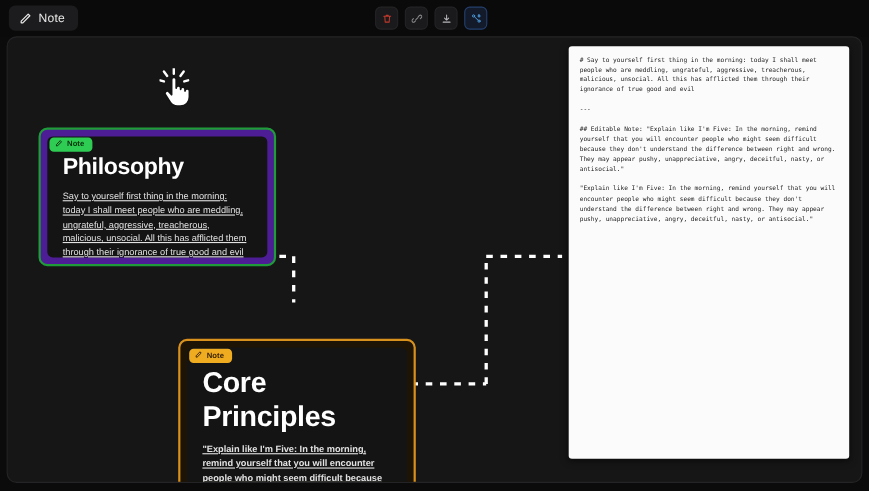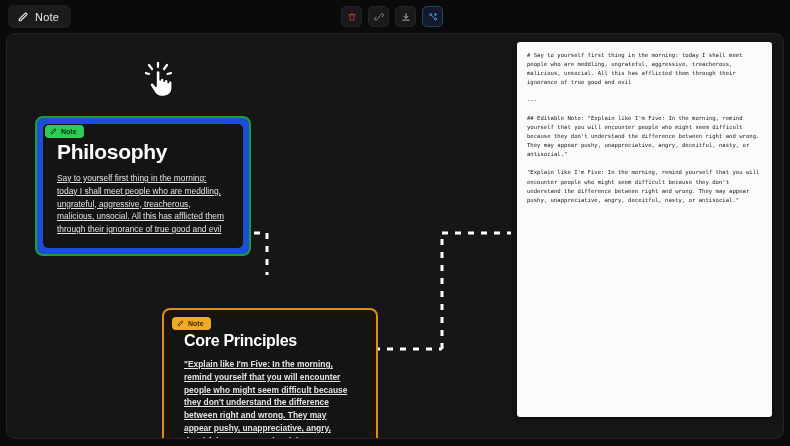--- a/index.html
+++ b/index.html
@@ -76,30 +76,30 @@
   .badge {
     position: absolute; top: 7px; left: 8px;
     height: 13px;
     display: flex; align-items: center; gap: 4px;
     padding: 0 7px 0 5px;
     border-radius: 4px;
     font-size: 7px; font-weight: bold;
     z-index: 3;
   }
   .card h2 {
-    font-size: 16px; font-weight: bold; color: #ffffff;
+    font-size: 26px; font-weight: bold; color: #ffffff;
     letter-spacing: -.3px; margin-bottom: 8px;
   }
   .card p {
     font-size: 8.4px; line-height: 1.52; color: #e2e2e2; text-decoration: underline;
   }
 
   #card-philosophy {
-    left: 28px; top: 82px; width: 216px; height: 140px;
-    background: #1d4ed8;
+    left: 28px; top: 82px; width: 216px; height: 126px;
+    background: #4c1d95;
     border: 2px solid #1f9b3a;
   }
   #card-philosophy .card-inner { padding-top: 16px; }
   #card-philosophy h2 { font-size: 21px; }
   #badge-green { background: #2ecc53; color: #06340f; }
 
   #card-core {
     left: 155px; top: 274px; width: 216px; height: 148px;
     background: #1d1405;
     border: 2px solid #d9911d;

